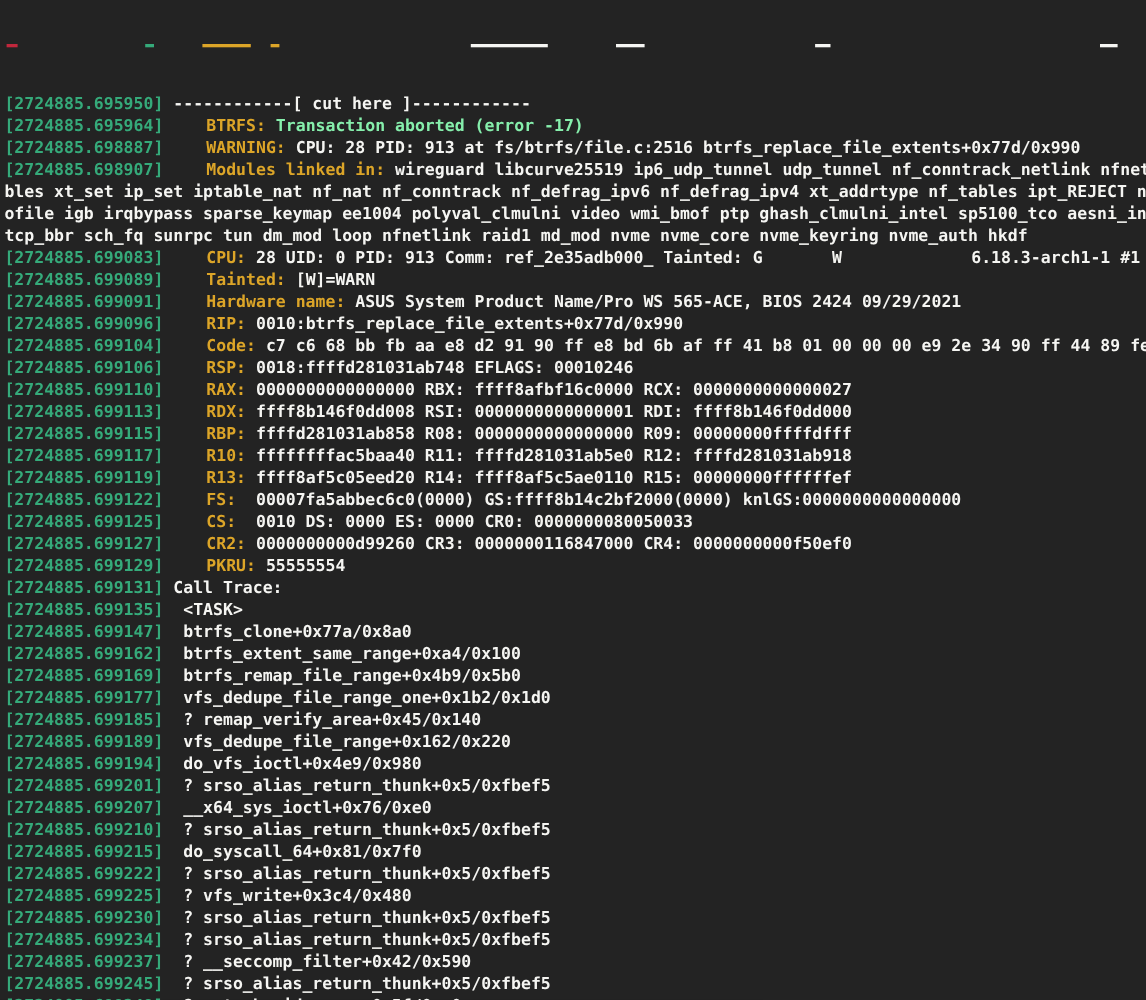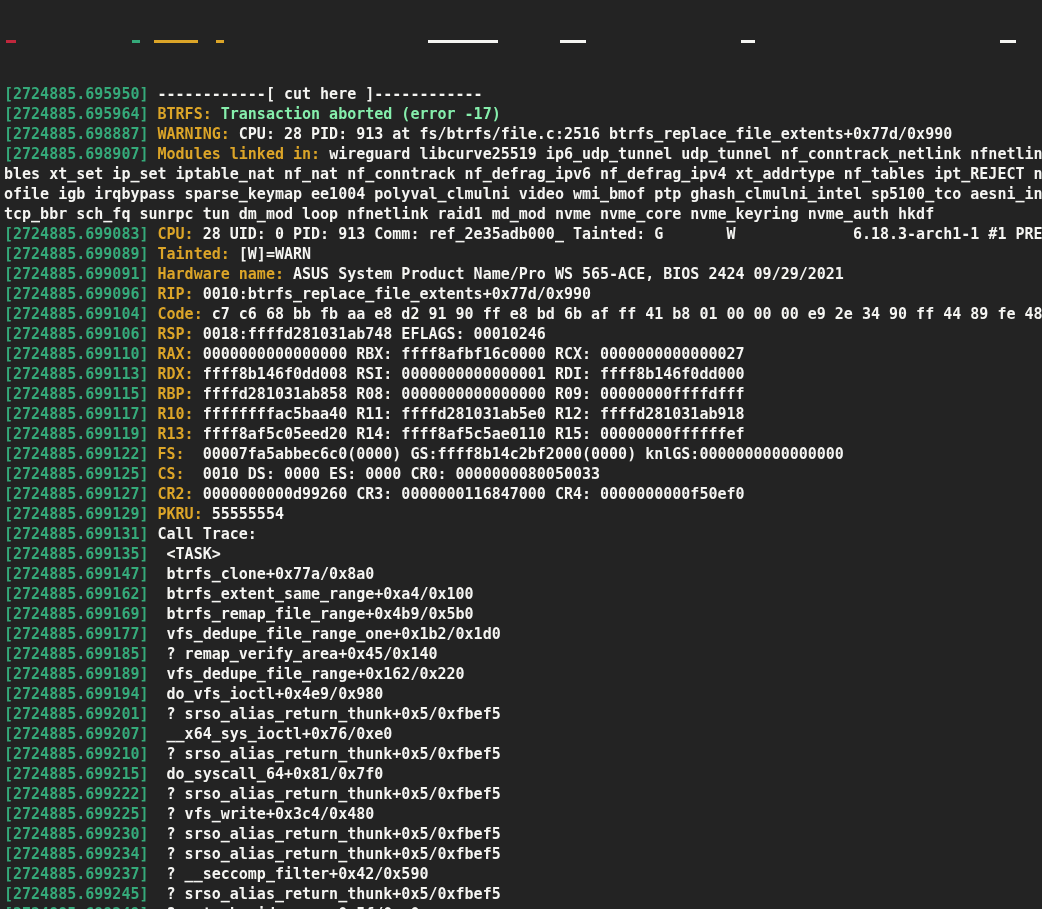--- a/index.html
+++ b/index.html
@@ -20,21 +20,21 @@
     font-family: "DejaVu Sans Mono", "Liberation Mono", monospace;
     font-size: 15px;
     font-weight: 700;
     line-height: 20px;
     white-space: pre;
     padding-left: 4px;
     box-sizing: border-box;
   }
   .line { height: 20px; white-space: pre; }
   .c-g { color: #35aa7a; }   
-  .c-y { color: #dca528; }   
+  .c-y { color: #dca528; margin-left: 30px; }   
   .c-r { color: #86efac; }   
   .c-w { color: #f5f5f2; }   
   #top-partial {
     position: relative;
     height: 4px;
     overflow: hidden;
   }
   #top-partial .frag {
     position: absolute;
     top: 0;

